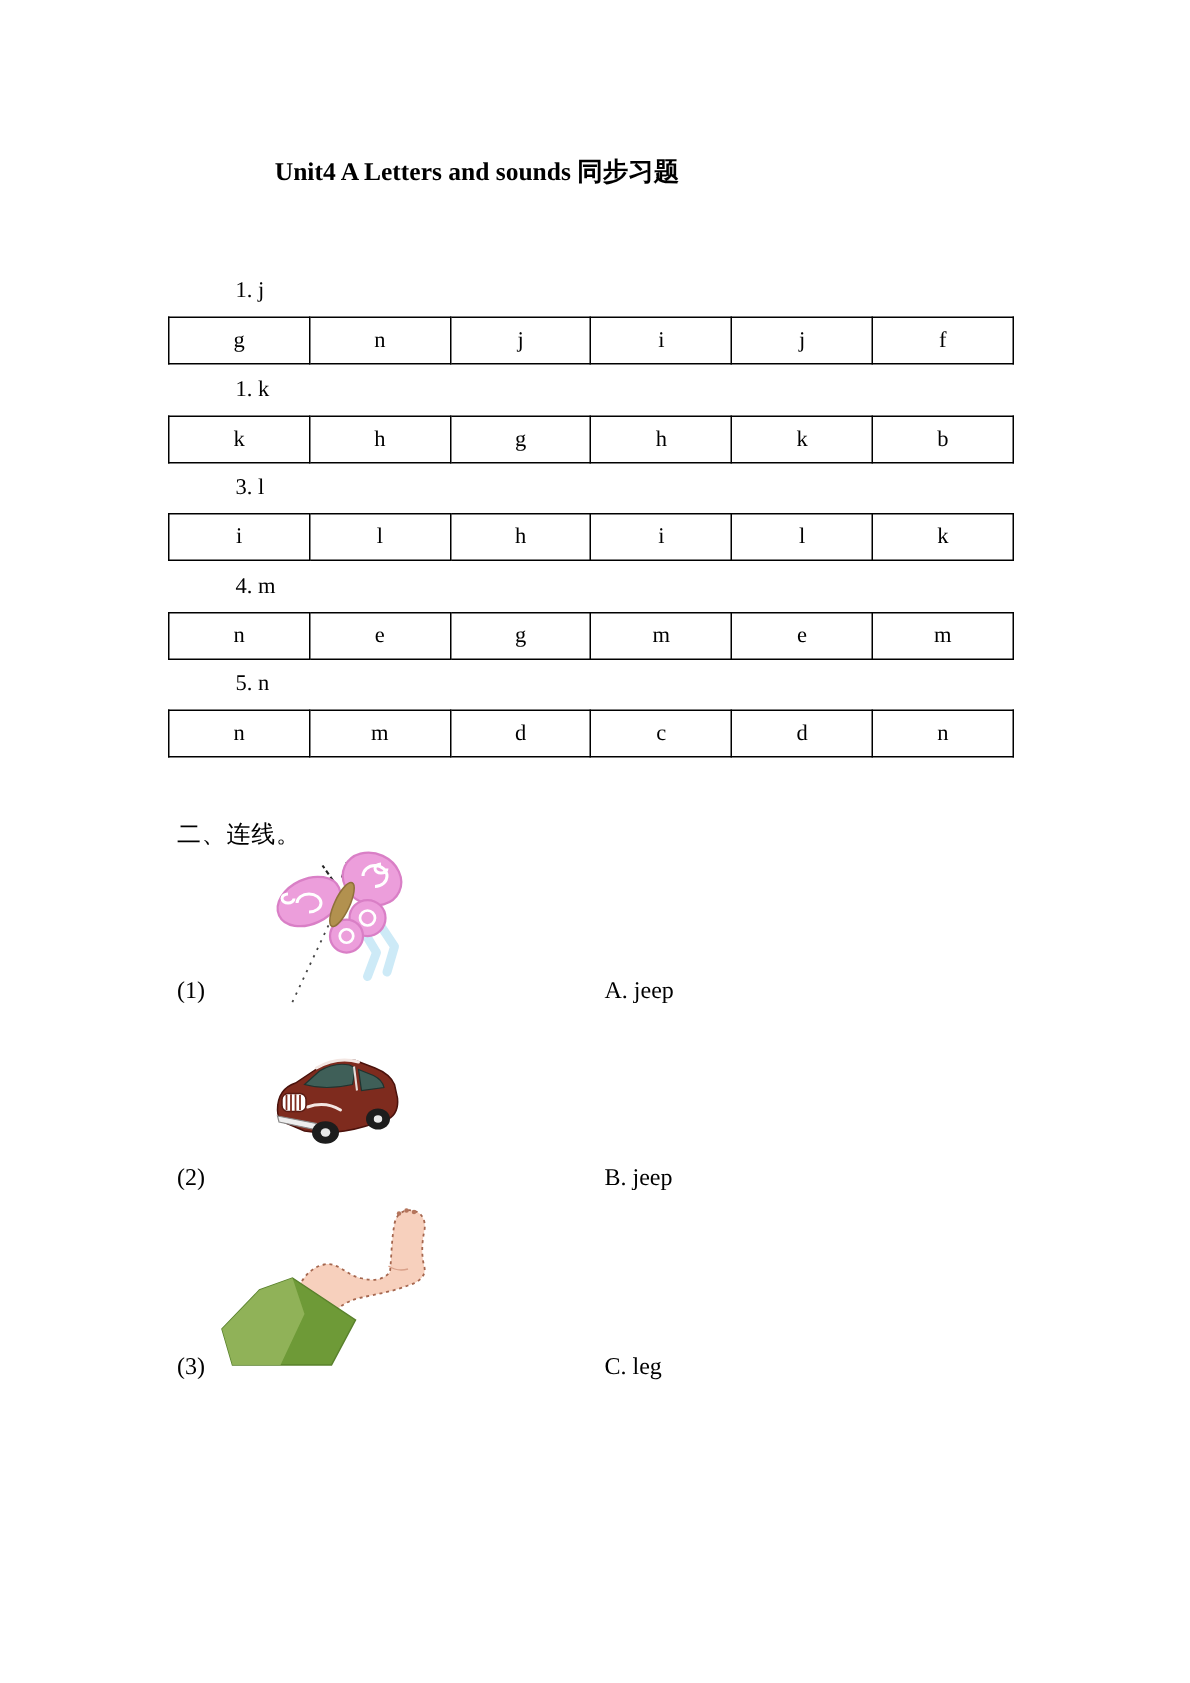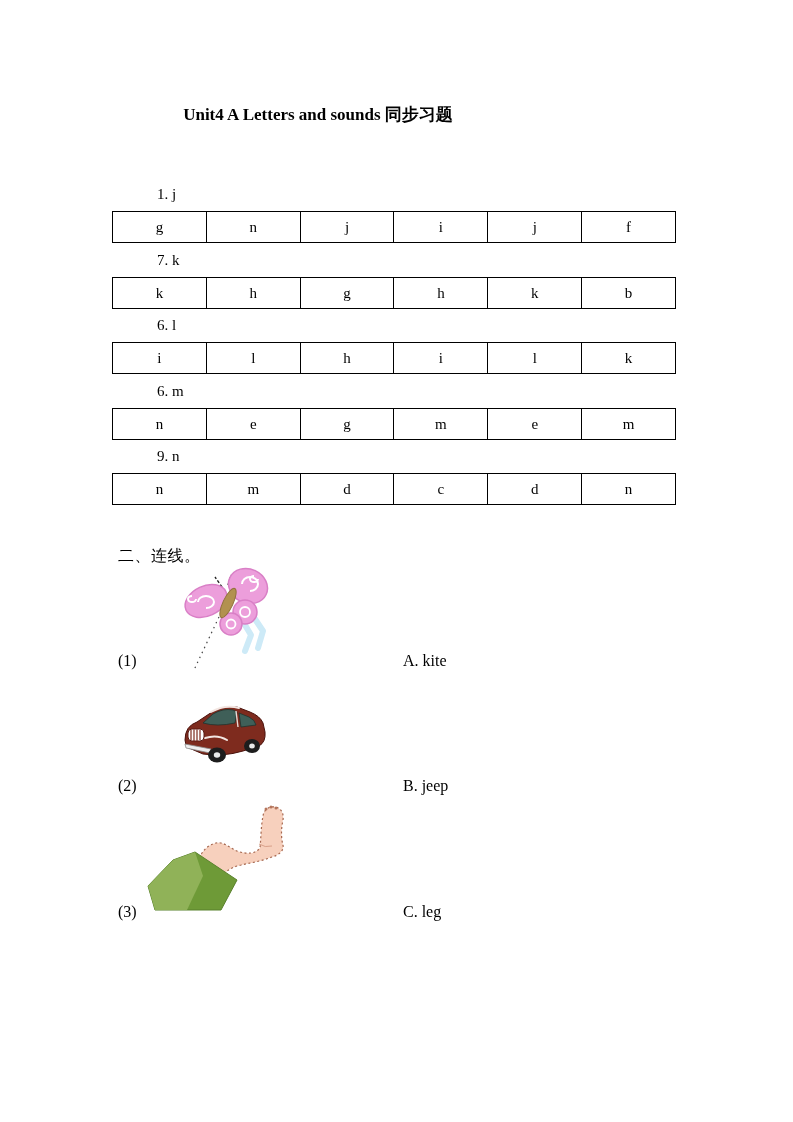--- a/index.html
+++ b/index.html
@@ -65,63 +65,63 @@
       <td>g</td>
       <td>n</td>
       <td>j</td>
       <td>i</td>
       <td>j</td>
       <td>f</td>
     </tr>
   </tbody>
     </table>
 
-  <div class="item-label" id="lbl-2">7. k</div>
+  <div class="item-label" id="lbl-2">1. k</div>
   <table class="letter-table" id="tbl-2">
     <tbody>
         <tr>
       <td>k</td>
       <td>h</td>
       <td>g</td>
       <td>h</td>
       <td>k</td>
       <td>b</td>
     </tr>
   </tbody>
     </table>
 
-  <div class="item-label" id="lbl-3">6. l</div>
+  <div class="item-label" id="lbl-3">3. l</div>
   <table class="letter-table" id="tbl-3">
     <tbody>
         <tr>
       <td>i</td>
       <td>l</td>
       <td>h</td>
       <td>i</td>
       <td>l</td>
       <td>k</td>
     </tr>
   </tbody>
     </table>
 
-  <div class="item-label" id="lbl-4">6. m</div>
+  <div class="item-label" id="lbl-4">4. m</div>
   <table class="letter-table" id="tbl-4">
     <tbody>
         <tr>
       <td>n</td>
       <td>e</td>
       <td>g</td>
       <td>m</td>
       <td>e</td>
       <td>m</td>
     </tr>
   </tbody>
     </table>
 
-  <div class="item-label" id="lbl-5">9. n</div>
+  <div class="item-label" id="lbl-5">5. n</div>
   <table class="letter-table" id="tbl-5">
     <tbody>
         <tr>
       <td>n</td>
       <td>m</td>
       <td>d</td>
       <td>c</td>
       <td>d</td>
       <td>n</td>
     </tr>
@@ -145,21 +145,21 @@
     <circle cx="103" cy="68" r="11" fill="#ec9edb" stroke="#d97fc6" stroke-width="1.5"></circle>
 
     <path d="M70,46 a8,6 0 1,1 8,6 M64,40 a4,3 0 1,0 4,3" fill="none" stroke="#ffffff" stroke-width="2"></path>
     <path d="M114,28 a8,7 0 1,1 8,7 M126,20 a4,3 0 1,0 4,3" fill="none" stroke="#ffffff" stroke-width="2"></path>
     <circle cx="117" cy="56" r="5" fill="none" stroke="#ffffff" stroke-width="1.8"></circle>
     <circle cx="103" cy="68" r="4.5" fill="none" stroke="#ffffff" stroke-width="1.8"></circle>
 
     <ellipse cx="100" cy="47" rx="5" ry="16" transform="rotate(25 100 47)" fill="#b2914f" stroke="#8f713a" stroke-width="1"></ellipse>
   </svg>
   <div class="num-label" id="num-1">(1)</div>
-  <div class="option-label" id="opt-1">A. kite</div>
+  <div class="option-label" id="opt-1">A. jeep</div>
 
   <svg class="illust" id="car-img" width="100" height="70" viewBox="0 0 100 70">
 
     <path d="M10,44 Q10,30 22,26 L34,18 Q46,9 62,11 L75,16 Q85,20 88,27 L90,36 Q91,46 84,50 L68,55 Q48,61 28,58 L14,52 Q10,50 10,44 Z" fill="#7e2b1e" stroke="#4a120c" stroke-width="1"></path>
 
     <path d="M36,16 Q50,8 64,12" fill="none" stroke="#f3e6e2" stroke-width="2" stroke-linecap="round"></path>
 
     <path d="M28,27 L38,18 Q48,12 58,14 L62,16 L60,27 Q42,31 28,27 Z" fill="#3f5f58" stroke="#20332f" stroke-width="0.8"></path>
     <path d="M64,17 L74,21 Q80,24 81,29 L66,31 Z" fill="#3f5f58" stroke="#20332f" stroke-width="0.8"></path>
     <path d="M61,15 L63,31" stroke="#e8dcd8" stroke-width="1.4"></path>

